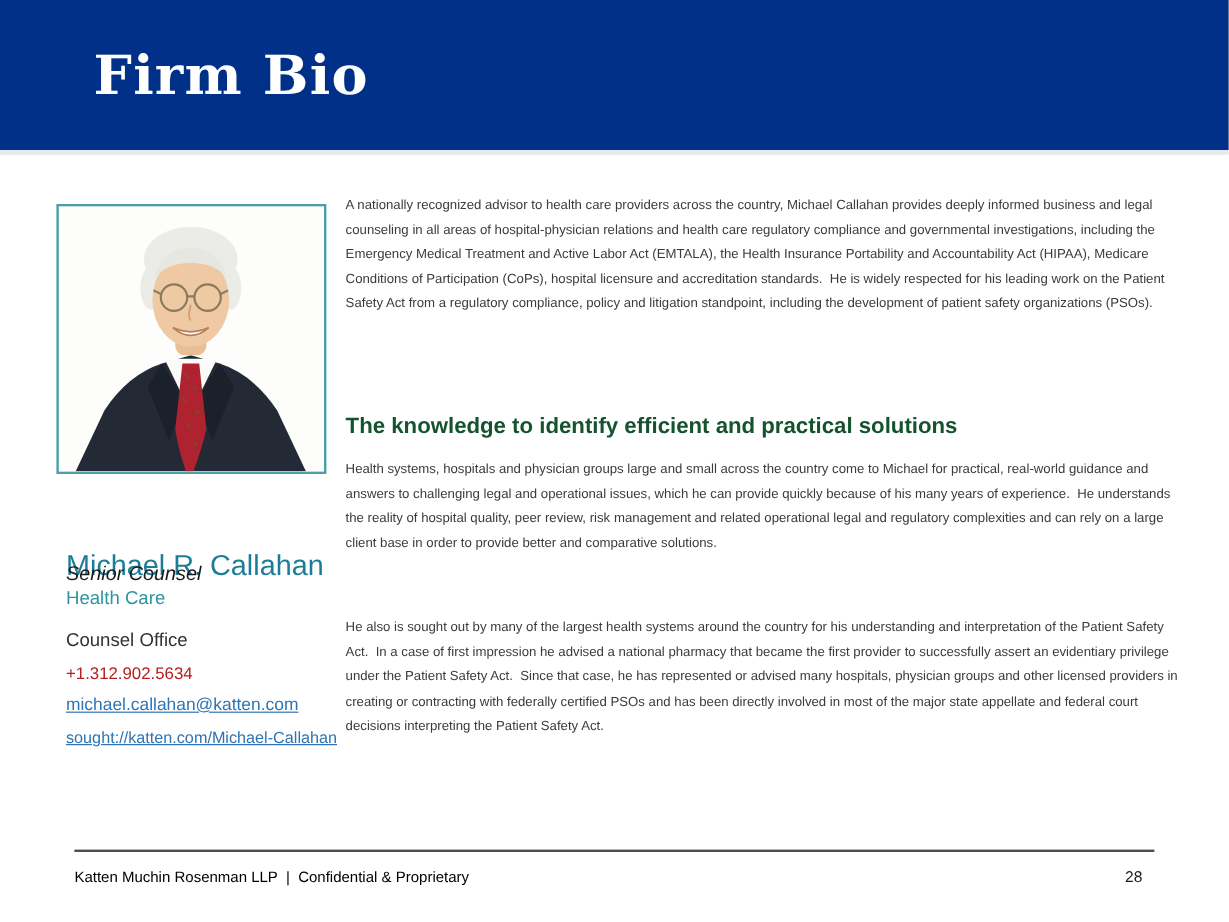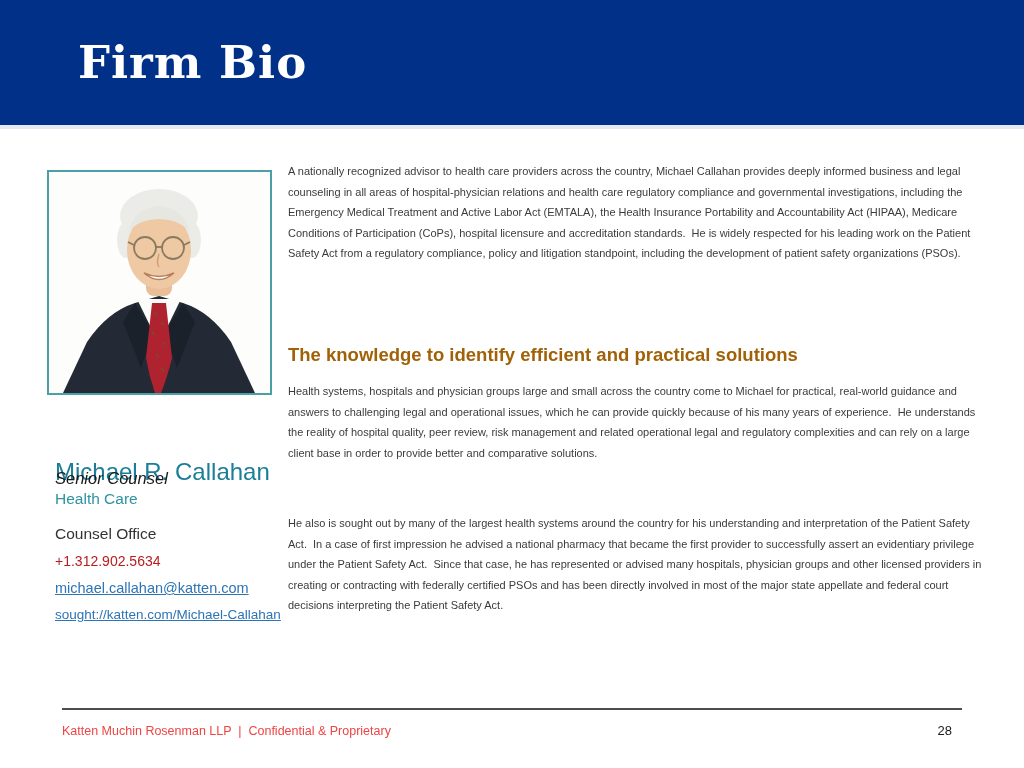--- a/index.html
+++ b/index.html
@@ -25,27 +25,27 @@
   .profile-email  { position:absolute; left:55px; top:580px; font-size:14.5px; color:#2E74B5;
                     text-decoration:underline; cursor:pointer; }
   .profile-url    { position:absolute; left:55px; top:607px; font-size:13.5px; color:#2E74B5;
                     text-decoration:underline; cursor:pointer; }
 
   
   .bio-para { position:absolute; left:288px; width:700px; font-size:11px; line-height:20.6px;
               color:#3B3B3B; white-space:pre-wrap; }
   .bio-p1 { top:161px; }
   .bio-heading { position:absolute; left:288px; top:344px; width:700px;
-                 font-size:18.5px; font-weight:600; color:#a16207; }
+                 font-size:18.5px; font-weight:600; color:#14532d; }
   .bio-p2 { top:381px; }
   .bio-p3 { top:513px; }
 
   
   .footer-rule { position:absolute; left:62px; top:708px; width:900px; height:2px; background:#4D4D4D; }
-  .footer-text { position:absolute; left:62px; top:724px; font-size:12.5px; color:#ef4444; white-space:pre-wrap; }
+  .footer-text { position:absolute; left:62px; top:724px; font-size:12.5px; color:#000000; white-space:pre-wrap; }
   .page-number { position:absolute; left:912px; top:723px; width:40px; text-align:right;
                  font-size:13px; color:#1a1a1a; }
 </style>
 </head>
 <body>
 
 <div class="slide">
 
   <div class="header-band"></div>
   <div class="header-strip"></div>

